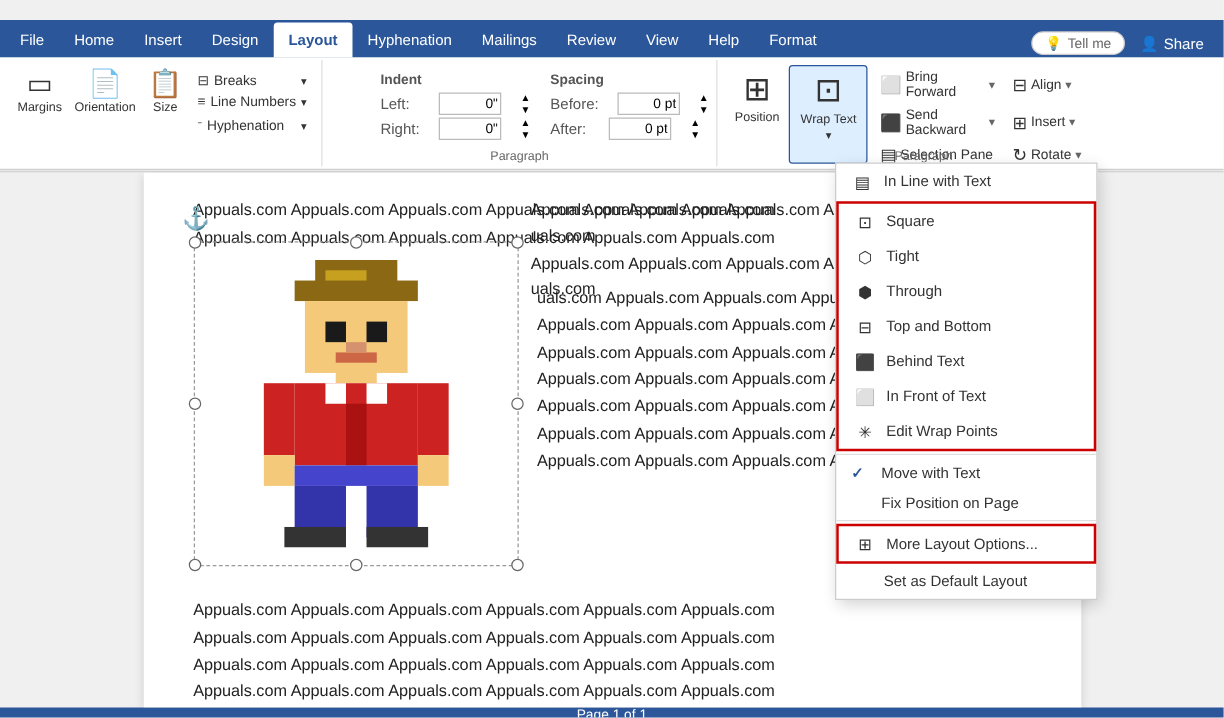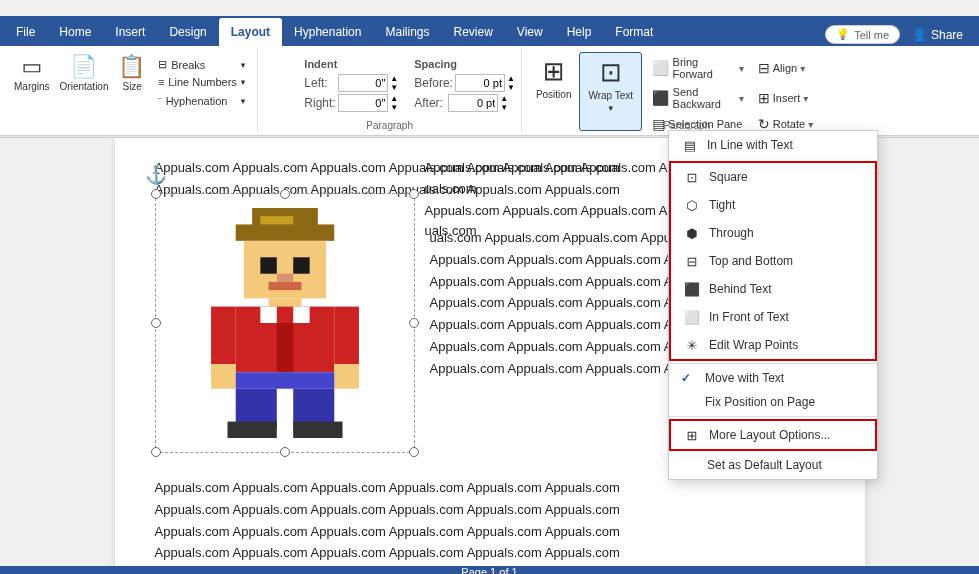--- a/index.html
+++ b/index.html
@@ -18,21 +18,21 @@
     .ribbon-group-label { font-size: 10px; color: #666; text-align: center; position: absolute; bottom: 2px; left: 0; right: 0; }
     .ribbon-buttons { display: flex; gap: 2px; align-items: flex-start; padding-top: 2px; flex: 1; }
     .ribbon-btn-small { display: flex; align-items: center; gap: 4px; padding: 2px 6px; cursor: pointer; border-radius: 3px; font-size: 11px; color: #333; width: 100%; }
 
     .page-setup-group { min-width: 200px; }
 
     
     .ps-buttons { display: flex; gap: 2px; }
     .ps-btn { display: flex; flex-direction: column; align-items: center; font-size: 10px; color: #333; padding: 2px 4px; cursor: pointer; border-radius: 3px; gap: 1px; }
     .ps-btn .icon { font-size: 22px; }
-    .is-field { display: flex; align-items: center; gap: 2px; }
+    .is-field { display: flex; align-items: center; gap: 15px; }
     .is-label { color: #555; min-width: 32px; }
     .is-input { border: 1px solid #bbb; width: 50px; height: 18px; font-size: 11px; text-align: right; padding: 0 2px; }
     .arrange-row { display: flex; gap: 2px; }
     .arr-btn { display: flex; align-items: center; gap: 3px; font-size: 11px; color: #333; padding: 2px 6px; cursor: pointer; border-radius: 3px; flex: 1; }
     .arr-btn .arr-icon { font-size: 14px; }
     .arr-btn-arrow { font-size: 10px; color: #666; }
     .pw-btn { display: flex; flex-direction: column; align-items: center; padding: 4px 8px; cursor: pointer; border-radius: 3px; font-size: 10px; color: #333; gap: 2px; }
     .pw-btn.active { background: #ddeeff; border: 1px solid #2b579a; }
     .pw-btn .icon { font-size: 24px; }
 

